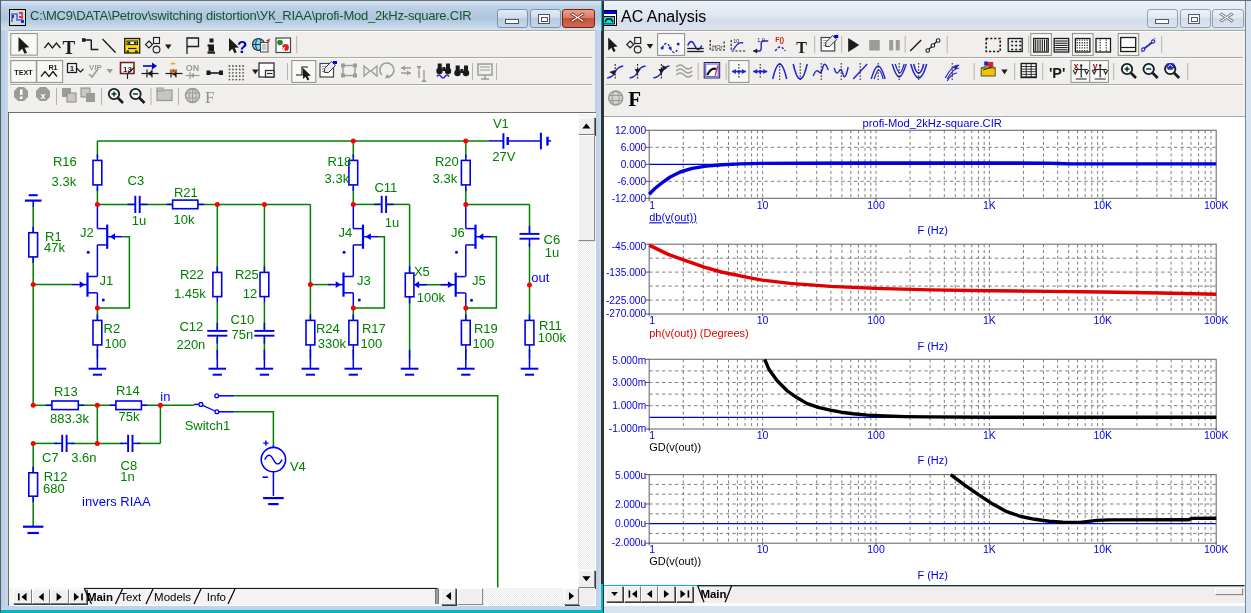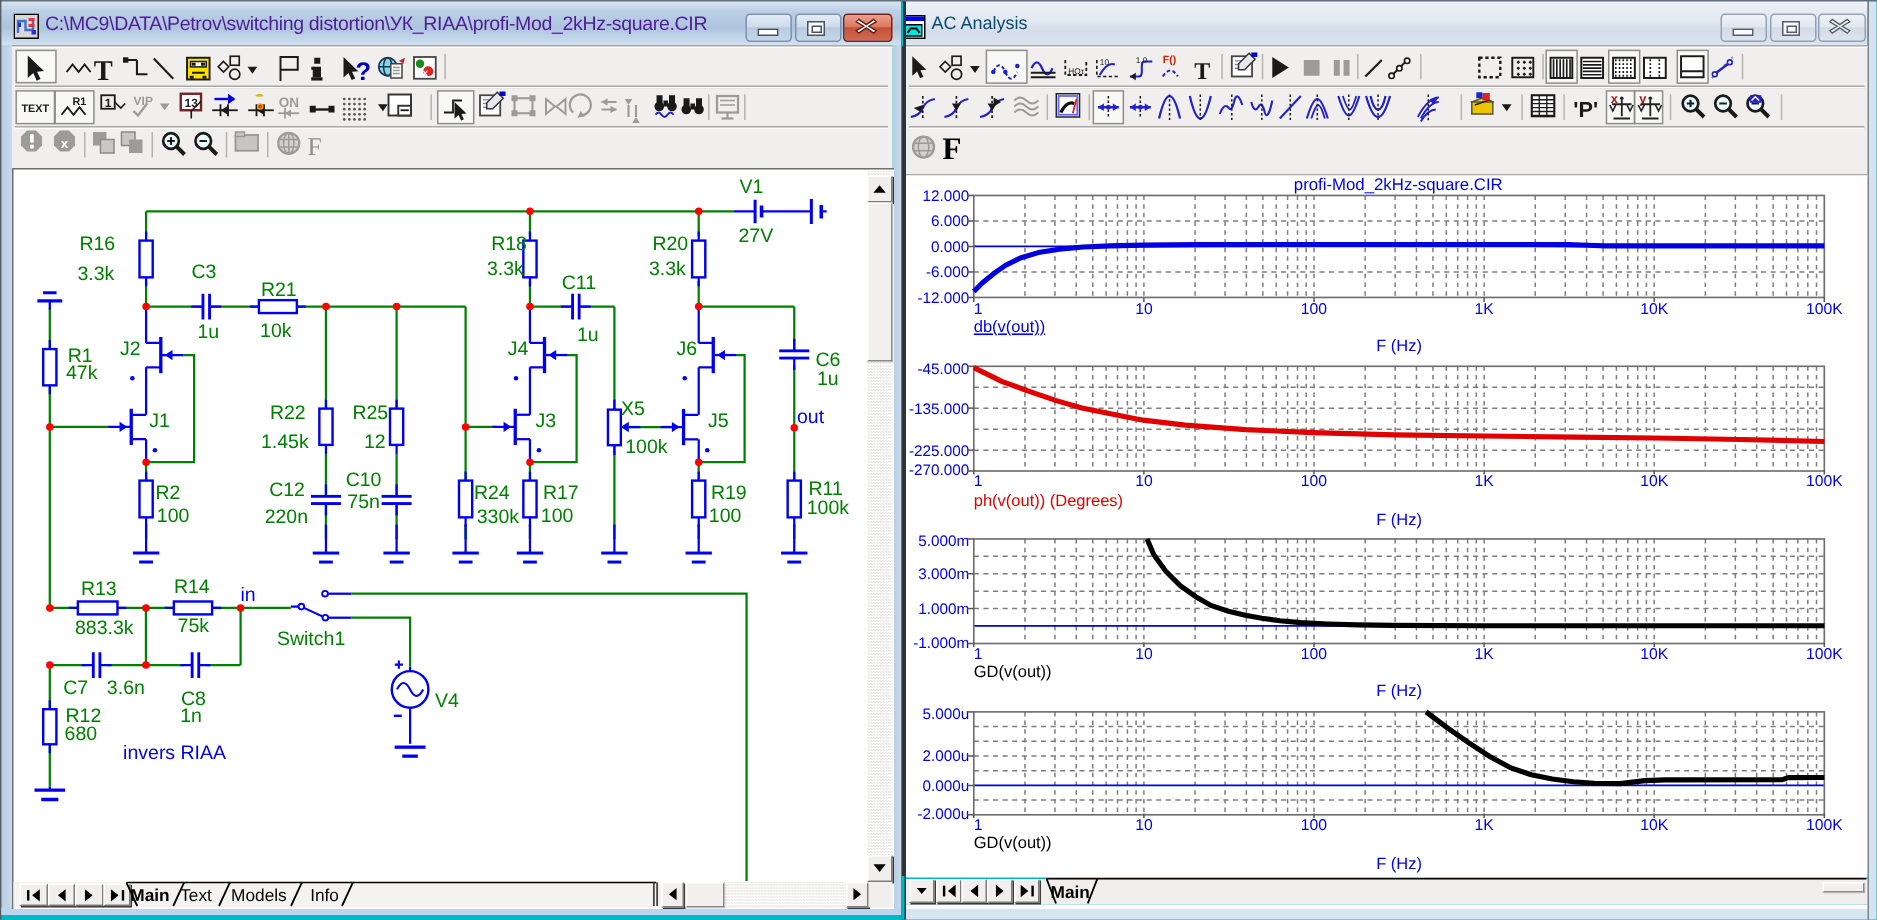--- a/index.html
+++ b/index.html
@@ -22,21 +22,21 @@
 <div class="abs" style="left:594.8px;top:30px;width:6.6px;height:580px;background:linear-gradient(90deg,#b7cde4,#c8daec)"></div>
 <div class="abs" style="left:1px;top:604.8px;width:600.3px;height:5.4px;background:#bed4ea"></div>
 <svg class="abs" style="left:9px;top:9px" width="17" height="17" viewBox="0 0 17 17">
 <rect x="0.5" y="0.5" width="16" height="16" fill="#d9d9d9" stroke="#000" stroke-width="1"></rect>
 <path d="M3,13 V5 H8 V11 H13 V3" stroke="#3a6fd8" stroke-width="1.6" fill="none"></path>
 <rect x="10" y="3" width="4" height="2" fill="#e33"></rect>
     <rect x="10" y="7" width="4" height="2" fill="#e33"></rect>
 <rect x="3" y="6" width="2" height="3" fill="#23c"></rect>
     <rect x="12" y="11" width="3" height="3" fill="#23c"></rect>
 </svg>
-<div class="abs" style="left:30px;top:7.8px;width:470px;height:17px;font-size:13px;letter-spacing:-0.22px;color:#4c1d95;white-space:nowrap">C:\MC9\DATA\Petrov\switching distortion\УК_RIAA\profi-Mod_2kHz-square.CIR</div>
+<div class="abs" style="left:30px;top:7.8px;width:470px;height:17px;font-size:13px;letter-spacing:-0.22px;color:#14532d;white-space:nowrap">C:\MC9\DATA\Petrov\switching distortion\УК_RIAA\profi-Mod_2kHz-square.CIR</div>
 <div class="capbtn" style="left:497px;top:9px"></div>
 <div class="capbtn" style="left:529.5px;top:9px"></div>
 <div class="capbtn" style="left:561.5px;top:9px;width:31px;border-color:#7c2013;background:linear-gradient(180deg,#eb9f8c 0%,#dd7a62 45%,#c4523b 50%,#d3684f 100%)"></div>
 <div class="abs" style="left:505px;top:18.5px;width:12px;height:3px;background:#fdfdfd;border:1px solid #465362"></div>
 <div class="abs" style="left:538px;top:13.5px;width:10px;height:8px;background:#fdfdfd;border:1px solid #465362"></div>
 <div class="abs" style="left:540.5px;top:16.5px;width:5px;height:3px;background:#fff;border:1px solid #465362"></div>
 <svg class="abs" style="left:570px;top:12px" width="15" height="11" viewBox="0 0 18 13">
 <path d="M3,1 L9,5.2 L15,1 L17,3 L11,6.5 L17,10 L15,12 L9,7.8 L3,12 L1,10 L7,6.5 L1,3 Z" fill="#fff" stroke="#5a1610" stroke-width="1"></path>
   </svg>
 <div class="abs tb" style="left:7.5px;top:30px;width:587.3px;height:82.5px"></div>
@@ -50,21 +50,21 @@
 <div class="abs" style="left:1244.8px;top:1px;width:1.6px;height:612px;background:#7b838c"></div>
 <div class="abs" style="left:1246.4px;top:1px;width:4.6px;height:612px;background:#d5e2f0"></div>
 <div class="abs" style="left:603.8px;top:603.3px;width:641px;height:2.4px;background:#fdfdfd"></div>
 <div class="abs" style="left:603.8px;top:605.7px;width:641px;height:7.3px;background:#d9e4f1"></div>
 <svg class="abs" style="left:603.8px;top:10px" width="14" height="16" viewBox="3 0 14 16">
 <rect x="0.5" y="0.5" width="15" height="15" fill="#fff" stroke="#000"></rect>
 <rect x="1" y="1" width="14" height="3" fill="#0000ee"></rect>
 <rect x="2.5" y="6.5" width="11" height="7.5" fill="#00e5e5" stroke="#000"></rect>
 <path d="M4,12 L6,9 H10 L12,12" stroke="#000" stroke-width="1.4" fill="none"></path>
 </svg>
-<div class="abs" style="left:621px;top:8.3px;width:200px;height:17px;font-size:12px;color:#0c4a6e">AC Analysis</div>
+<div class="abs" style="left:621px;top:8.3px;width:200px;height:17px;font-size:16px;color:#000000">AC Analysis</div>
 <div class="capbtn ina" style="left:1147px;top:9px"></div>
 <div class="capbtn ina" style="left:1179.5px;top:9px"></div>
 <div class="capbtn ina" style="left:1211.5px;top:9px;width:30px"></div>
 <div class="abs" style="left:1155px;top:18.5px;width:12px;height:3px;background:#f8fafc;border:1px solid #555f6c"></div>
 <div class="abs" style="left:1188px;top:13.5px;width:10px;height:8px;background:#f8fafc;border:1px solid #555f6c"></div>
 <div class="abs" style="left:1190.5px;top:16.5px;width:5px;height:3px;background:#fbfbfc;border:1px solid #555f6c"></div>
 <svg class="abs" style="left:1219px;top:12px" width="15" height="11" viewBox="0 0 18 13">
 <path d="M3,1 L9,5.2 L15,1 L17,3 L11,6.5 L17,10 L15,12 L9,7.8 L3,12 L1,10 L7,6.5 L1,3 Z" fill="#eef1f5" stroke="#525c68" stroke-width="1"></path>
   </svg>
 <div class="abs tb" style="left:603.8px;top:30px;width:641px;height:86.5px"></div>

